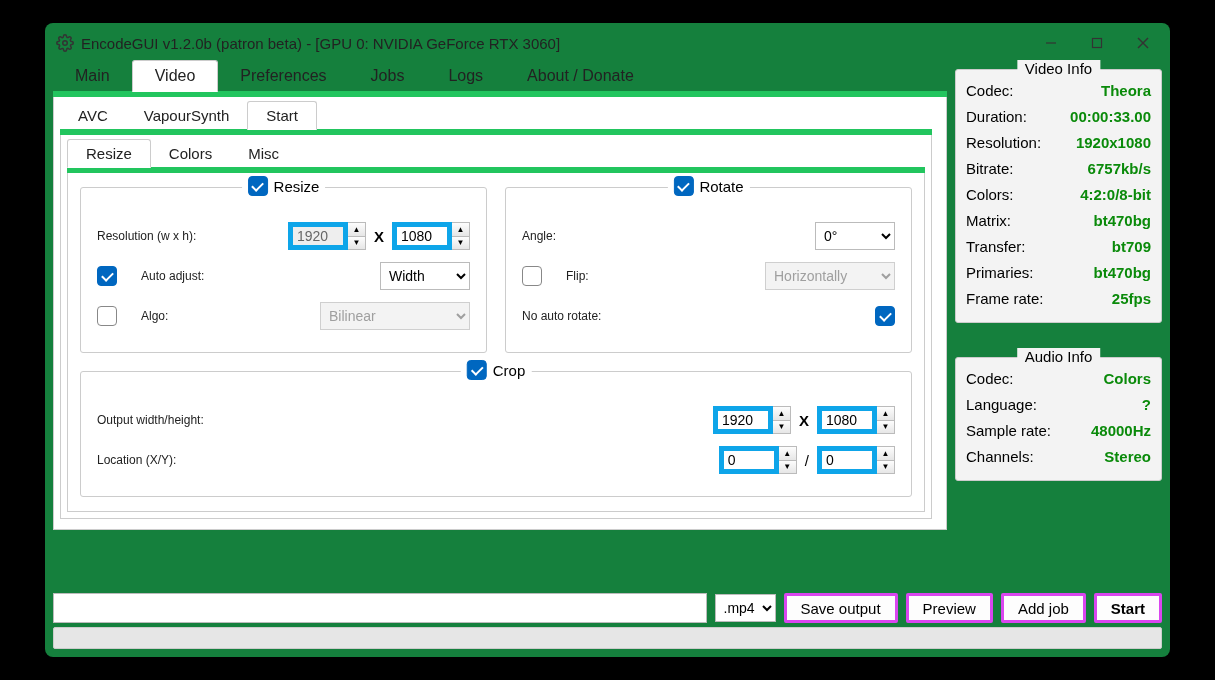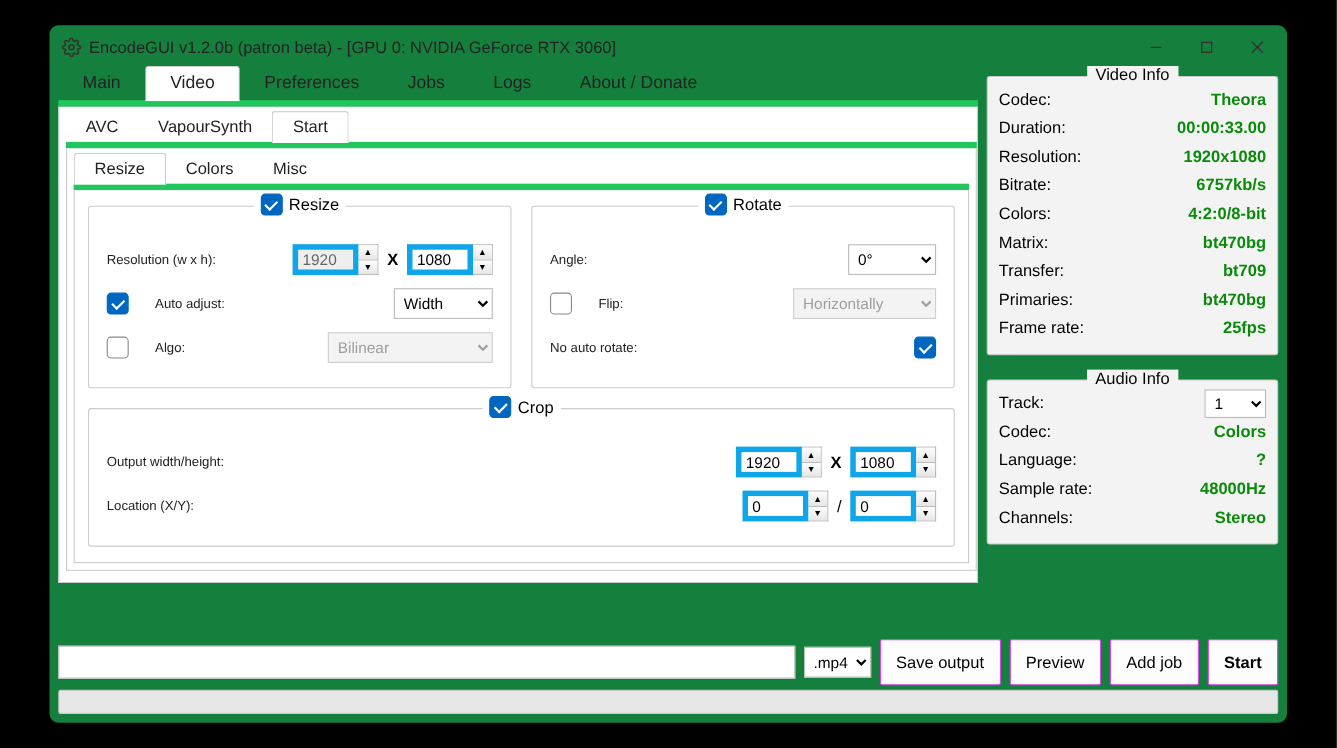--- a/index.html
+++ b/index.html
@@ -18,21 +18,21 @@
   .winctrls .wc { width:46px; height:32px; display:flex; align-items:center; justify-content:center; color:#222; }
 
   .content { flex:1; display:flex; padding: 0 8px 8px 8px; gap:8px; }
 
   .leftcol { flex:1; display:flex; flex-direction:column; }
 
   
   .tabs { display:flex; align-items:flex-end; height:34px; border-bottom:6px solid #22c55e; }
   .tabs.main .tab { padding:6px 22px; font-size:16px; color:#222; cursor:pointer; }
   .tabs.main .tab.active { background:#fff; border:1px solid #ccc; border-bottom:1px solid #fff; border-radius:3px 3px 0 0; margin-bottom:-1px; }
-  .subbody { background:#fff; border:1px solid #ccc; border-top:none; padding:4px 0 10px 6px; }
+  .subbody { background:#fff; border:1px solid #ccc; border-top:none; padding:4px 14px 10px 6px; }
 
   .tabs.sub .tab { padding:5px 18px; font-size:15px; color:#222; cursor:pointer; }
   .tabs.sub .tab.active { background:#fff; border:1px solid #ccc; border-bottom:1px solid #fff; border-radius:3px 3px 0 0; margin-bottom:-1px;}
 
   .tabs.sub2 .tab { padding:5px 18px; font-size:15px; color:#222; cursor:pointer; }
   .tabs.sub2 .tab.active { background:#fff; border:1px solid #ccc; border-bottom:1px solid #fff; border-radius:3px 3px 0 0; margin-bottom:-1px;}
 
   .panel { background:#fff; border:1px solid #ccc; border-top:none; padding:10px 12px 14px 12px; }
 
   .row2 { display:flex; gap:18px; }
@@ -55,30 +55,30 @@
   select.sel.dis { background:#eee; color:#777; }
 
   .checkbox { display:flex; align-items:center; gap:24px; font-size:15px; }
   .cb { width:20px; height:20px; border-radius:4px; border:1.5px solid #888; display:flex; align-items:center; justify-content:center; background:#fff; cursor:pointer; flex-shrink:0;}
   .cb.checked { background:#0067c0; border-color:#0067c0; }
   .cb.checked::after { content:""; width:5px; height:9px; border:solid #fff; border-width:0 2px 2px 0; transform:rotate(45deg); margin-top:-2px; }
 
   .cropbox { border:1px solid #ccc; border-radius:3px; padding:28px 16px 16px 16px; position:relative; margin-top:18px; }
 
   
-  .rightcol { width:265px; display:flex; flex-direction:column; gap:12px; }
+  .rightcol { width:207px; display:flex; flex-direction:column; gap:24px; }
   .infobox { border:1px solid #ccc; border-radius:3px; padding:8px 10px 10px 10px; position:relative; background:#f3f3f3;}
   .infobox .ibtitle { position:absolute; top:-10px; left:50%; transform:translateX(-50%); background:#f3f3f3; padding:0 8px; font-size:15px; }
   .irow { display:flex; justify-content:space-between; font-size:15px; line-height:26px; }
   .irow .ival { color:#0a8a0a; font-weight:600; }
 
   
   .bottombar { display:flex; gap:8px; padding:8px 8px 4px 8px; align-items:center; }
   .pathbox { flex:1; height:30px; border:1px solid #bbb; background:#fff; }
-  .btn { height:42px; padding:0 14px; border:1px solid #d946ef; background:#fdfdfd; font-size:15px; cursor:pointer; border-radius:2px; }
+  .btn { height:30px; padding:0 14px; border:3px solid #d946ef; background:#fdfdfd; font-size:15px; cursor:pointer; border-radius:2px; }
   .btn.primary { font-weight:700; }
   .progress { height:22px; margin:0 8px 8px 8px; background:#e6e6e6; border:1px solid #ccc; border-radius:2px; }
 
   .slash { margin:0 8px; font-size:15px; }
 </style>
 </head>
 <body>
 
 <div class="window">
   <div class="titlebar">
@@ -288,24 +288,20 @@
             <span class="ival">bt470bg</span>
           </div>
         <div class="irow">
             <span>Frame rate:</span>
             <span class="ival">25fps</span>
           </div>
       </div>
       <div class="infobox" style="margin-top:10px;">
         <div class="ibtitle">Audio Info</div>
         <div class="irow">
-            <span>Track:</span>
-          <select class="sel" style="width:56px;height:26px;"><option>1</option></select>
-        </div>
-        <div class="irow">
             <span>Codec:</span>
             <span class="ival">Colors</span>
           </div>
         <div class="irow">
             <span>Language:</span>
             <span class="ival">?</span>
           </div>
         <div class="irow">
             <span>Sample rate:</span>
             <span class="ival">48000Hz</span>

